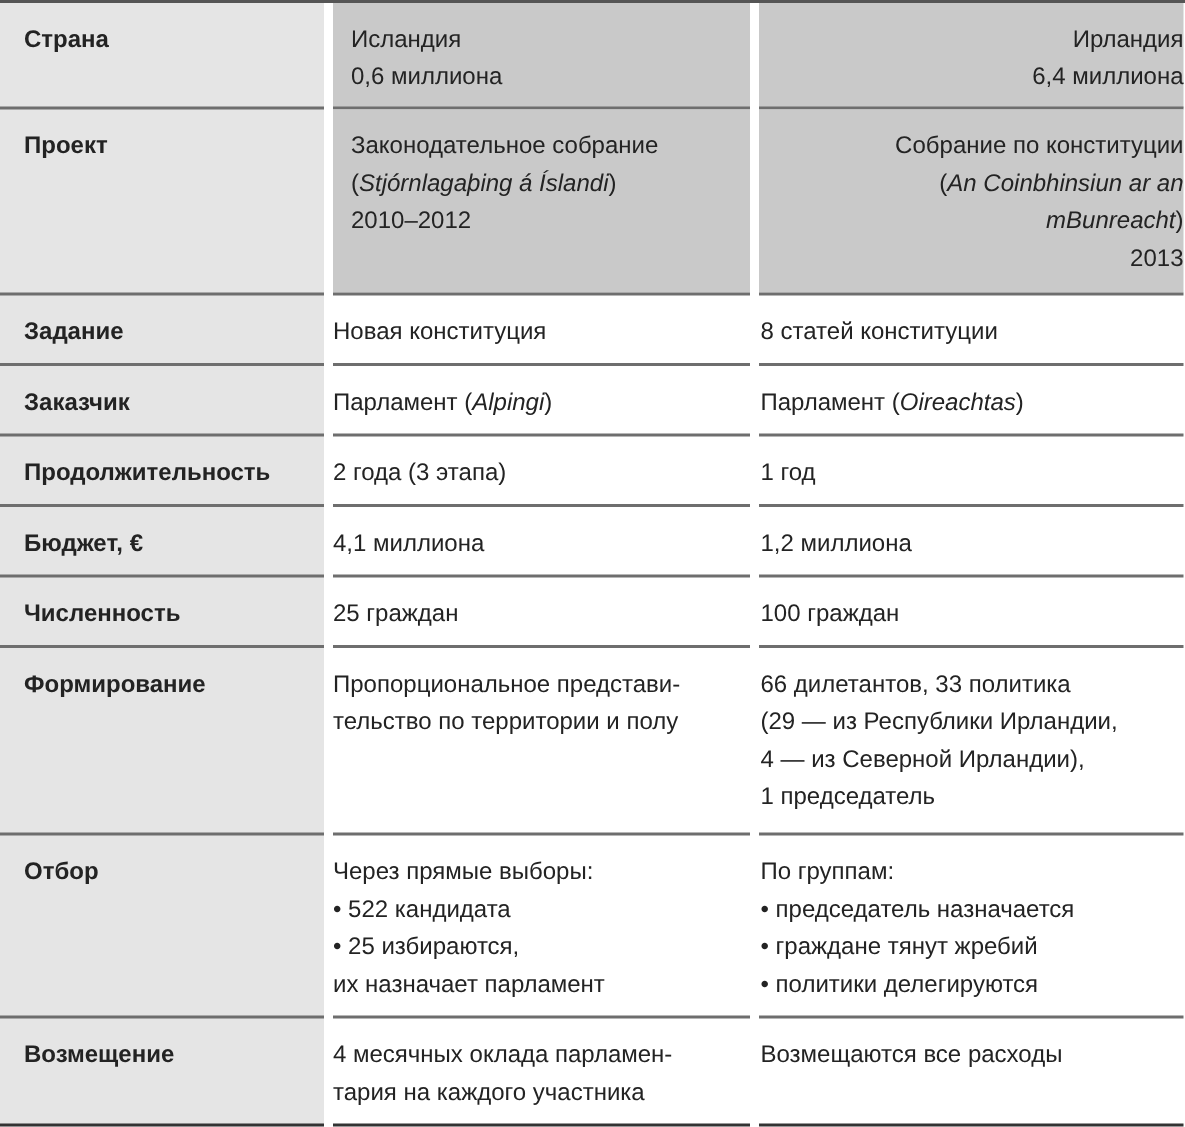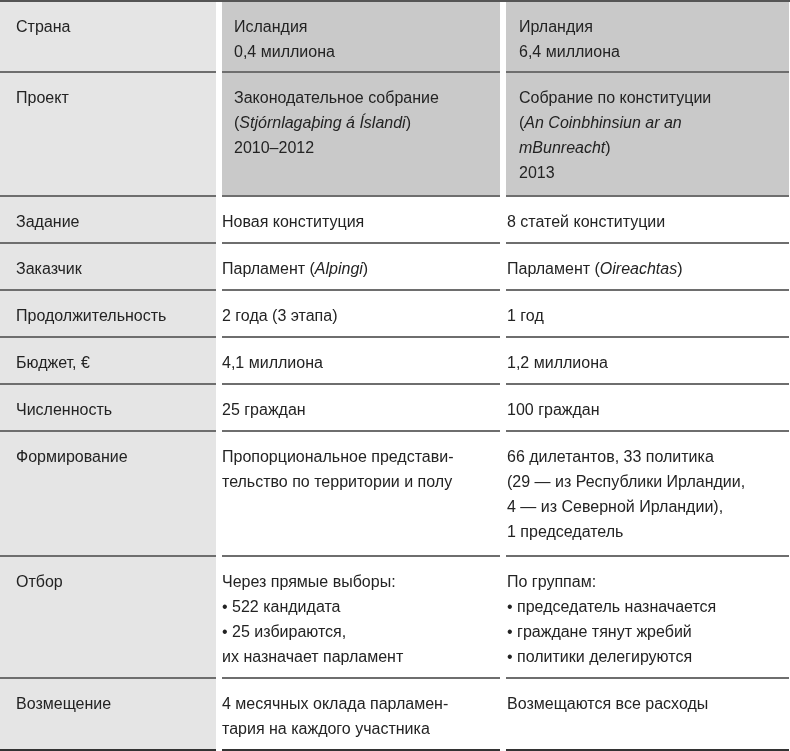--- a/index.html
+++ b/index.html
@@ -3,45 +3,45 @@
 <meta charset="utf-8">
 <style>
   html, body { margin:0; padding:0; background:#ffffff; }
   body { width:790px; height:751px; overflow:hidden; position:relative;
          font-family:"Liberation Sans", sans-serif; color:#232323; }
   .tbl { position:absolute; left:0; top:0; width:790px; height:751px; }
   .col-bg { position:absolute; top:0; bottom:0; }
   .col-label { left:0; width:216px; background:#e5e5e5; }
   .row { position:absolute; left:0; width:790px; }
   .cell { position:absolute; top:0; bottom:0; box-sizing:border-box; font-size:16px; line-height:25px; }
-  .c0 { left:0; width:216px; padding:12px 0 0 16px; font-weight:normal; }
+  .c0 { left:0; width:216px; padding:12px 0 0 16px; font-weight:bold; }
   .c1 { left:222px; width:261px; padding:12px 0 11px 0; }
   .c2 { left:507px; width:283px; padding:12px 0 0 0; }
   .hdr .c1 { background:#c9c9c9; left:222px; width:278px; padding-left:12px; }
-  .hdr .c2 { background:#c9c9c9; left:506px; width:283px; padding-left:13px; }
+  .hdr .c2 { background:#c9c9c9; left:506px; width:283px; padding-left:13px;text-align:right; }
   .sep { position:absolute; height:2px; background:#6e6e6e; }
   .sep.a { left:0; width:216px; }
   .sep.b { left:222px; width:278px; }
   .sep.c { left:506px; width:283px; }
   .topline { position:absolute; left:0; top:0; width:790px; height:2px; background:#555; }
   i { font-style:italic; }
   .line { display:block; white-space:nowrap; }
 </style>
 </head>
 <body>
 
 <div class="tbl">
   <div class="col-bg col-label"></div>
   <div class="topline"></div>
 
   <div class="row hdr" style="top:2px;height:70px;">
     <div class="cell c0">Страна</div>
     <div class="cell c1">
       <span class="line">Исландия</span>
-      <span class="line">0,4 миллиона</span>
+      <span class="line">0,6 миллиона</span>
     </div>
     <div class="cell c2">
       <span class="line">Ирландия</span>
       <span class="line">6,4 миллиона</span>
     </div>
   </div>
   <div class="sep a" style="top:71px;"></div>
   <div class="sep b" style="top:71px;"></div>
   <div class="sep c" style="top:71px;"></div>
 

